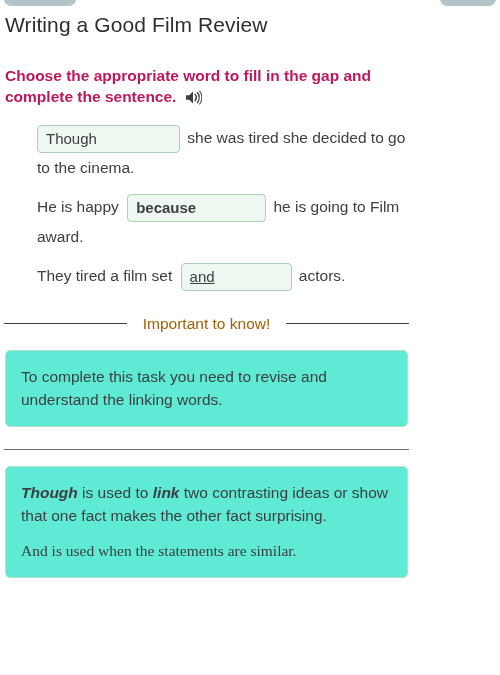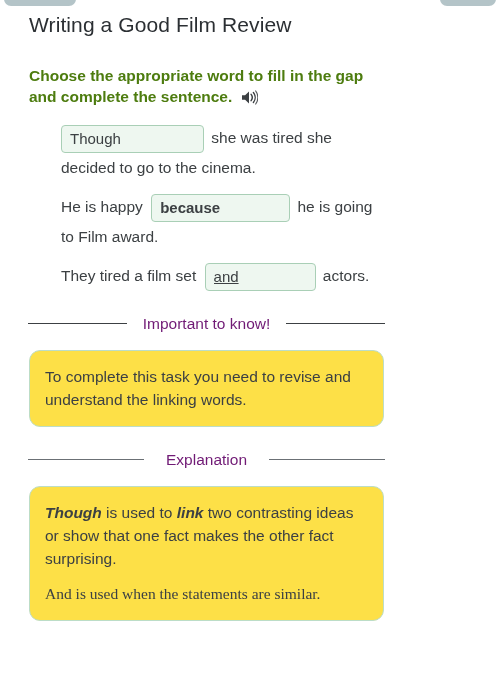--- a/index.html
+++ b/index.html
@@ -32,39 +32,39 @@
     background: #9fb4b8;
     border-radius: 7px;
     opacity: .78;
   }
   .top-tab.left  { left: 4px;   width: 72px; }
   .top-tab.right { left: 440px; width: 56px; }
 
   
   .page {
     position: relative;
-    padding: 0 27px;
+    padding: 0 3px;
     box-sizing: border-box;
     width: 413px;
   }
 
   .page-title {
     font-size: 21px;
     font-weight: 400;
     color: #2b2f33;
     letter-spacing: .1px;
     margin: 12px 0 0 2px;
     line-height: 26px;
   }
 
   .instruction {
     margin: 27px 0 0 2px;
     font-size: 15.5px;
     font-weight: 700;
-    color: #4d7c0f;
+    color: #be185d;
     line-height: 21px;
     max-width: 468px;
   }
   .speaker-btn {
     display: inline-block;
     vertical-align: -3px;
     margin-left: 9px;
     line-height: 0;
     cursor: pointer;
   }
@@ -111,34 +111,34 @@
   }
   .divider .rule {
     flex: 1 1 auto;
     height: 1px;
     background: #3c4043;
   }
   .divider .caption {
     flex: 0 0 auto;
     padding: 0 16px;
     font-size: 15.5px;
-    color: #701a75;
+    color: #a16207;
     text-align: center;
     line-height: 21px;
     max-width: 160px;
   }
   .divider.thin .rule { background: #6b7075; }
   .divider.thin .caption { padding: 0 22px; }
 
   
   .callout {
     margin: 16px 2px 0 2px;
-    background: #fde047;
+    background: #5eead4;
     border: 1px solid #bcddc7;
-    border-radius: 11px;
+    border-radius: 5px;
     padding: 14px 15px 15px 15px;
     box-sizing: border-box;
   }
   .callout p {
     margin: 0;
     font-size: 15.5px;
     line-height: 23px;
     color: #3c4043;
   }
   .callout p + p { margin-top: 12px; font-family: Liberation Serif, serif; }
@@ -183,21 +183,20 @@
     <span class="caption">Important to know!</span>
     <span class="rule"></span>
   </div>
 
   <div class="callout">
     <p>To complete this task you need to revise and understand the linking words.</p>
   </div>
 
   <div class="divider thin">
     <span class="rule"></span>
-    <span class="caption">Explanation</span>
     <span class="rule"></span>
   </div>
 
   <div class="callout">
 
     <p><b>Though</b><span> is used to </span><b>link</b><span> two contrasting ideas or show that one fact makes the other fact surprising.</span></p>
 
     <p><span>And is used when the statements are similar.</span></p>
 
 

